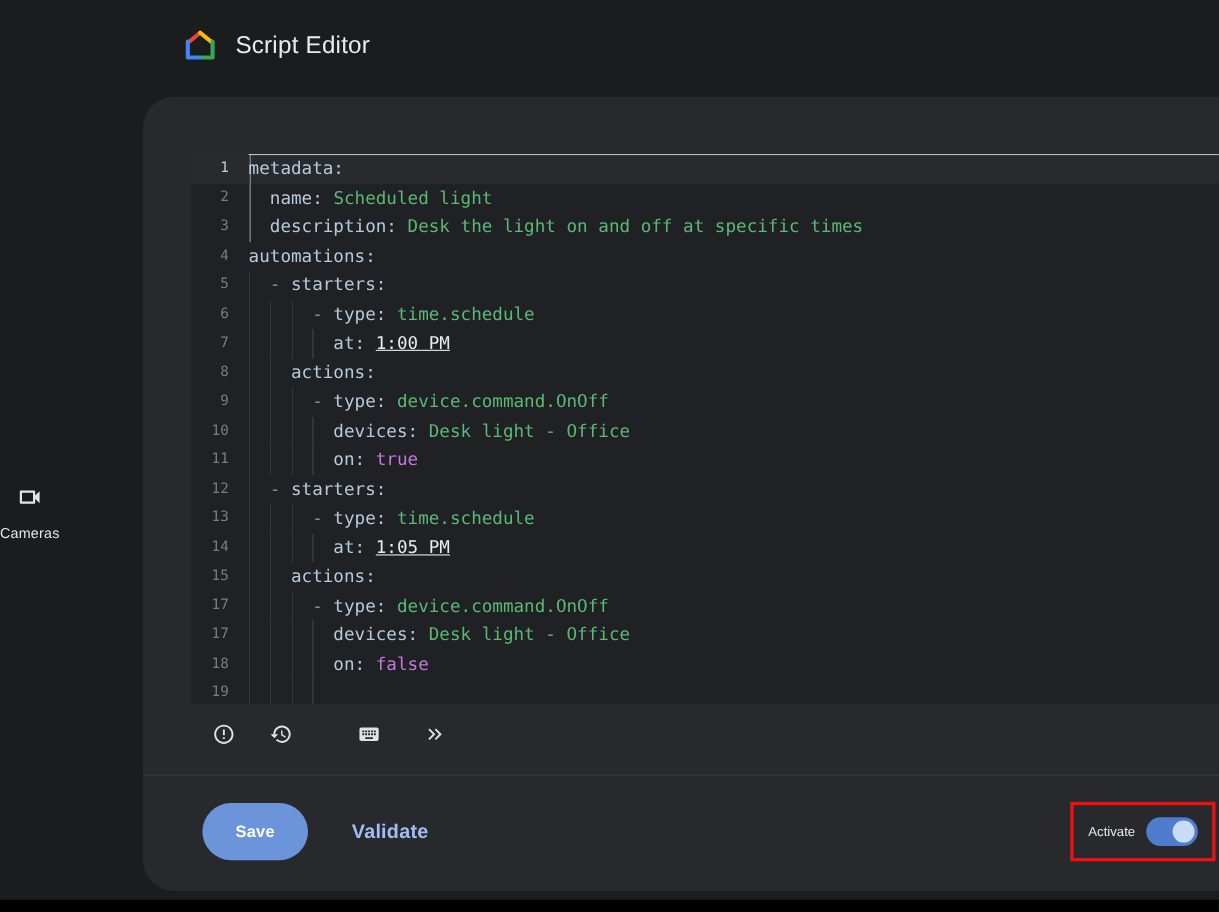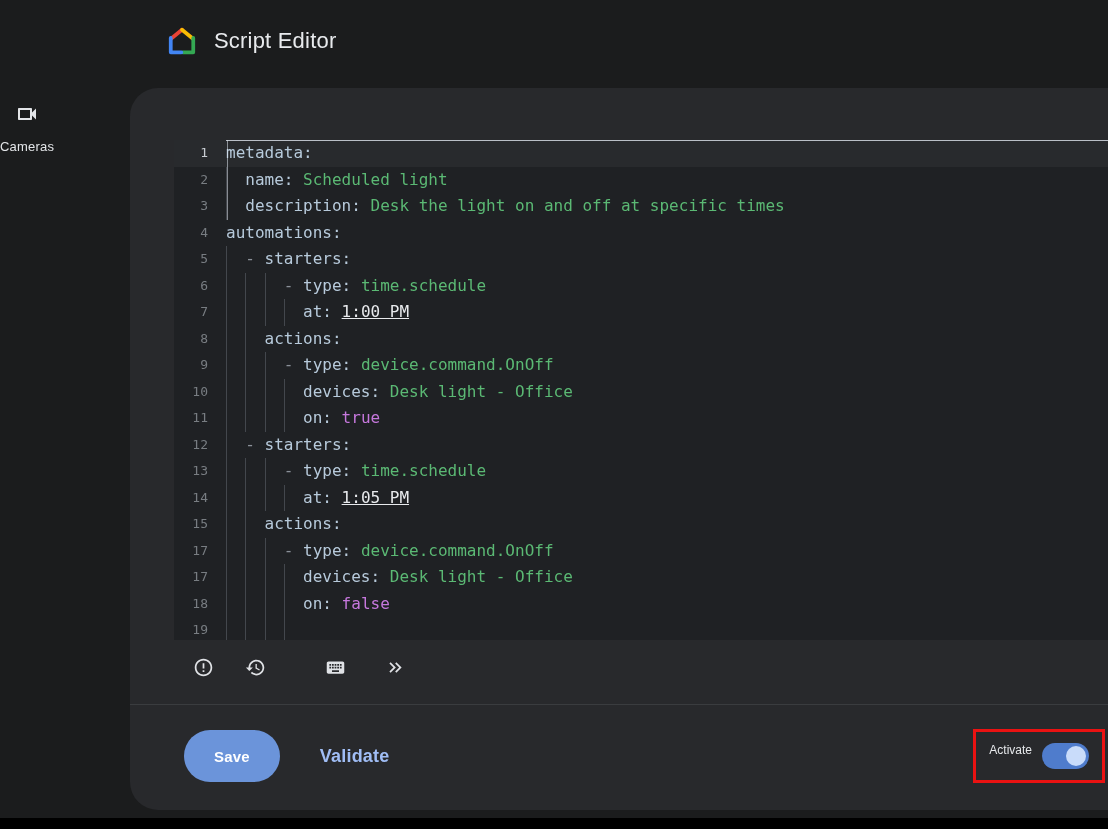--- a/index.html
+++ b/index.html
@@ -7,21 +7,21 @@
     width:1108px;height:829px;position:relative;overflow:hidden;
     background:#1b1c1d;
     font-family:"Liberation Sans", sans-serif;
     -webkit-font-smoothing:antialiased;
   }
   
   .topbar{position:absolute;left:0;top:0;width:100%;height:68px;}
   .logo{position:absolute;left:166px;top:25px;width:32px;height:32px;display:flex;align-items:center;justify-content:center;cursor:pointer;}
   .page-title{position:absolute;left:214px;top:28px;margin:0;font-size:22px;font-weight:400;color:#e8eaed;letter-spacing:.2px;}
   
-  .sidebar{position:absolute;left:0;top:88px;width:130px;bottom:0;display:flex;flex-direction:column;align-items:flex-start;padding-top:10px;gap:26px;box-sizing:border-box;}
+  .sidebar{position:absolute;left:0;top:88px;width:130px;bottom:0;display:flex;flex-direction:row;align-items:center;padding-top:10px;gap:26px;box-sizing:border-box;}
   .nav-item{display:flex;flex-direction:column;align-items:center;gap:9px;cursor:pointer;}
   .nav-icon{width:48px;height:32px;display:flex;align-items:center;justify-content:center;color:#e3e5e8;}
   .nav-icon.pill{background:var(--pill-blue,#2a5cb8);border-radius:16px;color:#cfe3ff;}
   .nav-label{font-size:13px;color:#e3e5e8;letter-spacing:.2px;}
   
   .card{position:absolute;left:130px;top:88px;right:-30px;bottom:19px;background:#28292c;border-radius:28px 0 0 28px;}
   
   .editor{
     margin:52px 0 0 44px;height:500px;overflow:hidden;background:#1f2124;position:relative;
     font-family:"DejaVu Sans Mono","Liberation Mono",monospace;font-size:16px;line-height:26.5px;
@@ -43,21 +43,21 @@
   .toolbar{display:flex;align-items:center;margin:12px 0 0 56px;gap:18px;}
   .icon-btn{width:34px;height:34px;display:flex;align-items:center;justify-content:center;background:none;border:none;color:#e0e2e6;cursor:pointer;padding:0;}
   .icon-btn svg{width:21px;height:21px;}
   .icon-btn.kb{margin-left:28px;}
   .icon-btn.more{margin-left:8px;}
   
   .divider{margin-top:18px;border-top:1px solid #3a3c3f;}
   .footer{display:flex;align-items:center;padding-left:54px;height:102px;position:relative;box-sizing:border-box;}
   .save{height:52px;padding:0 30px;border-radius:26px;background:var(--accent-blue,#6b94da);color:#ffffff;font-size:15px;font-weight:700;border:none;cursor:pointer;font-family:inherit;letter-spacing:.2px;text-align:right;}
   .validate{margin-left:34px;background:none;border:none;color:var(--validate-blue,#a0bdf5);font-size:18px;font-weight:700;cursor:pointer;font-family:inherit;letter-spacing:.2px;}
-  .activate-box{position:absolute;right:33px;top:50%;transform:translateY(-50%);display:flex;gap:10px;border:3px solid var(--highlight-red,#ea1212);padding:11px 13px;}
+  .activate-box{position:absolute;right:33px;top:50%;transform:translateY(-50%);display:flex;align-items:center;gap:10px;border:3px solid var(--highlight-red,#ea1212);padding:11px 13px;}
   .activate-label{font-size:12px;color:#e6e8eb;}
   .switch{width:47px;height:26px;border-radius:13px;background:#3c4043;position:relative;cursor:pointer;}
   .switch.on{background:var(--toggle-track,#4f7ccc);}
   .thumb{position:absolute;right:3px;top:3px;width:20px;height:20px;border-radius:50%;background:var(--toggle-thumb,#c9dcfa);}
   .bottom-strip{position:absolute;left:0;right:0;bottom:0;height:11px;background:#000;z-index:5;}
 </style>
 </head>
 <body>
 
 <div class="topbar">

